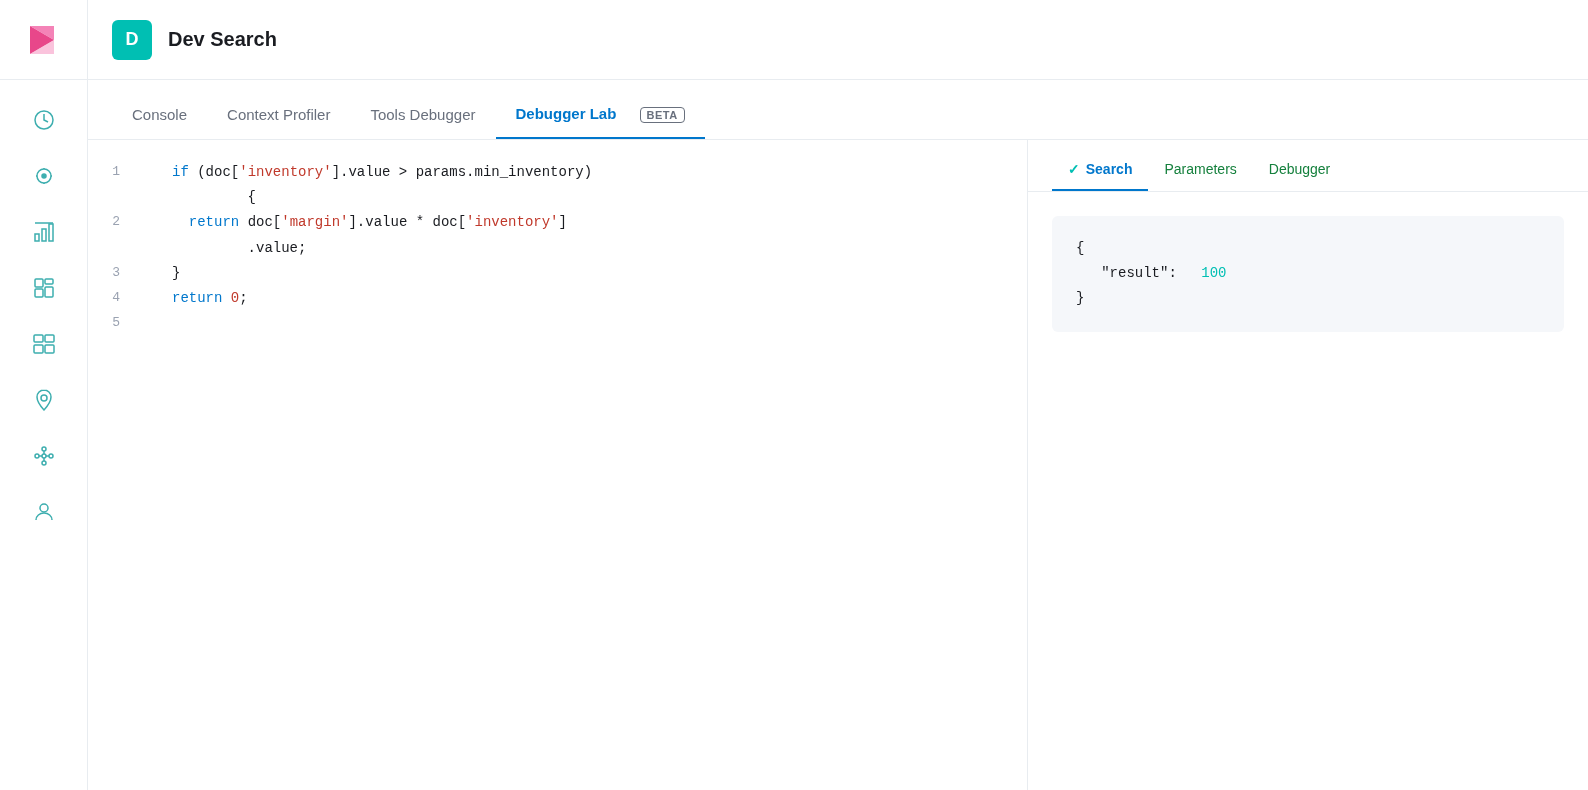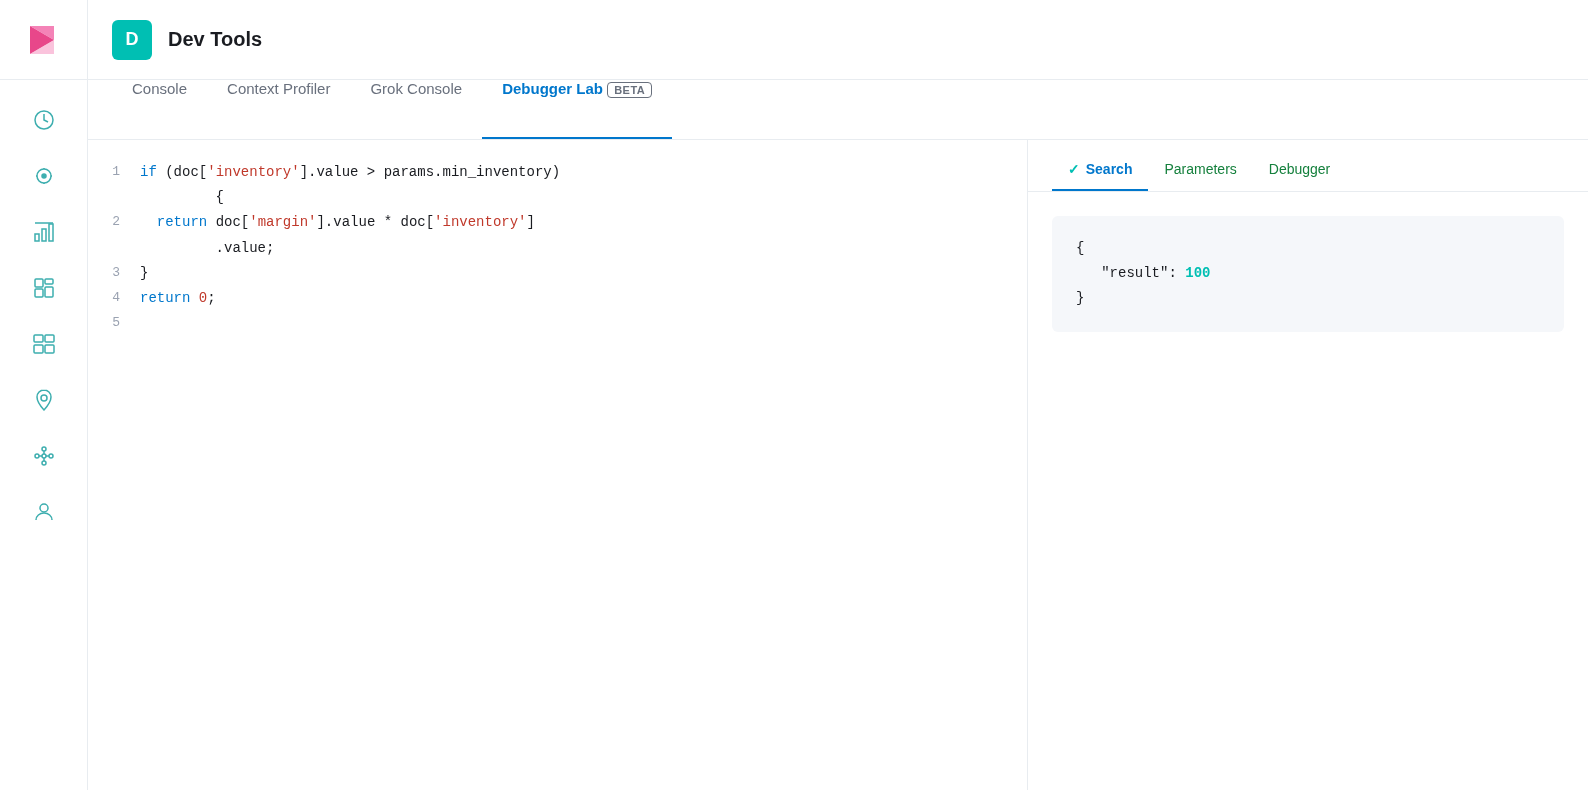--- a/index.html
+++ b/index.html
@@ -94,20 +94,21 @@
       font-size: 20px;
       font-weight: 600;
       color: #1a1c21;
     }
 
     
     .tab-bar {
       height: 60px;
       border-bottom: 1px solid #e8ecf0;
       display: flex;
+      align-items: flex-end;
       padding: 0 24px;
       flex-shrink: 0;
     }
 
     .tab {
       padding: 0 20px 14px 20px;
       cursor: pointer;
       font-size: 15px;
       color: #69707d;
       border-bottom: 2px solid transparent;
@@ -120,21 +121,21 @@
     }
 
     .beta-badge {
       display: inline-block;
       border: 1px solid #69707d;
       border-radius: 4px;
       padding: 1px 6px;
       font-size: 11px;
       font-weight: 700;
       color: #69707d;
-      margin-left: 0;
+      margin-left: 19px;
       vertical-align: middle;
       letter-spacing: 0.5px;
     }
 
     
     .content-area {
       flex: 1;
       display: flex;
       overflow: hidden;
     }
@@ -168,20 +169,21 @@
       user-select: none;
       font-size: 13px;
       line-height: 1.8;
     }
 
     .line-content {
       flex: 1;
       white-space: pre;
       color: #1a1c21;
       line-height: 1.8;
+      margin-left: 32px;
     }
 
     
     .kw { color: #0077cc; } 
     .str { color: #c0392b; } 
     .num { color: #c0392b; }
 
     
     .output-panel {
       width: 560px;
@@ -228,21 +230,21 @@
       background: #f5f7fa;
       border-radius: 6px;
       padding: 20px 24px;
       font-family: 'Courier New', 'Monaco', 'Menlo', monospace;
       font-size: 14px;
       line-height: 1.8;
       color: #1a1c21;
     }
 
     .result-key { color: #1a1c21; }
-    .result-value { color: #00bfb3; font-weight: 700; }
+    .result-value { color: #00bfb3; font-weight: 400; margin-left: 16px; }
   </style>
 </head>
 <body>
 
 <nav class="left-nav">
   <div class="logo-area">
 
     <svg class="kibana-logo" viewBox="0 0 36 36" fill="none" xmlns="http://www.w3.org/2000/svg">
       <polygon points="4,4 4,32 28,18" fill="#e8478a"></polygon>
       <polygon points="28,4 28,18 4,4" fill="#f04e98" opacity="0.7"></polygon>
@@ -315,32 +317,32 @@
     </div>
   </div>
 </nav>
 
 <div class="main-content">
 
   <div class="top-bar">
     <div class="app-icon">
       <span>D</span>
     </div>
-    <span class="app-title">Dev Tools</span>
+    <span class="app-title">Dev Search</span>
   </div>
 
   <div class="tab-bar">
     <div class="tab">
       <span>Console</span>
     </div>
     <div class="tab">
       <span>Context Profiler</span>
     </div>
     <div class="tab">
-      <span>Grok Console</span>
+      <span>Tools Debugger</span>
     </div>
     <div class="tab active">
       <span>Debugger Lab</span>
       <span class="beta-badge">BETA</span>
     </div>
   </div>
 
   <div class="content-area">
 
     <div class="editor-panel">

